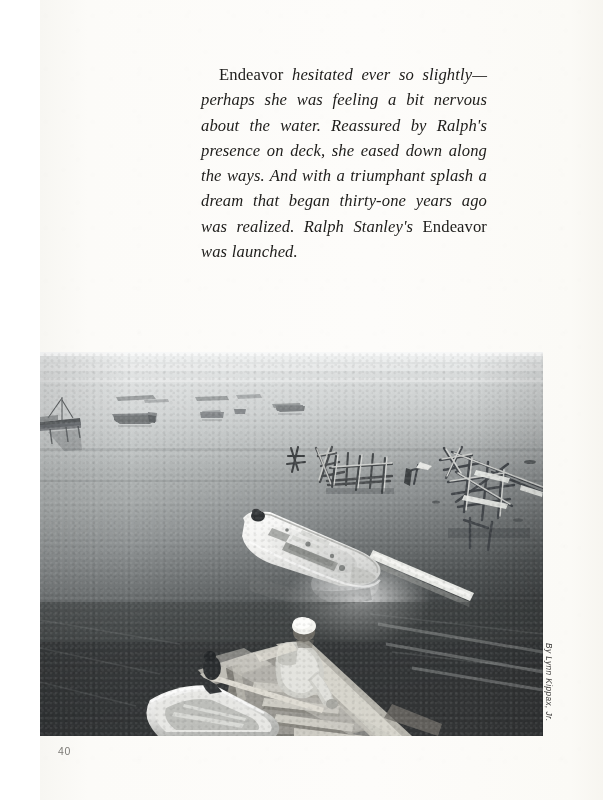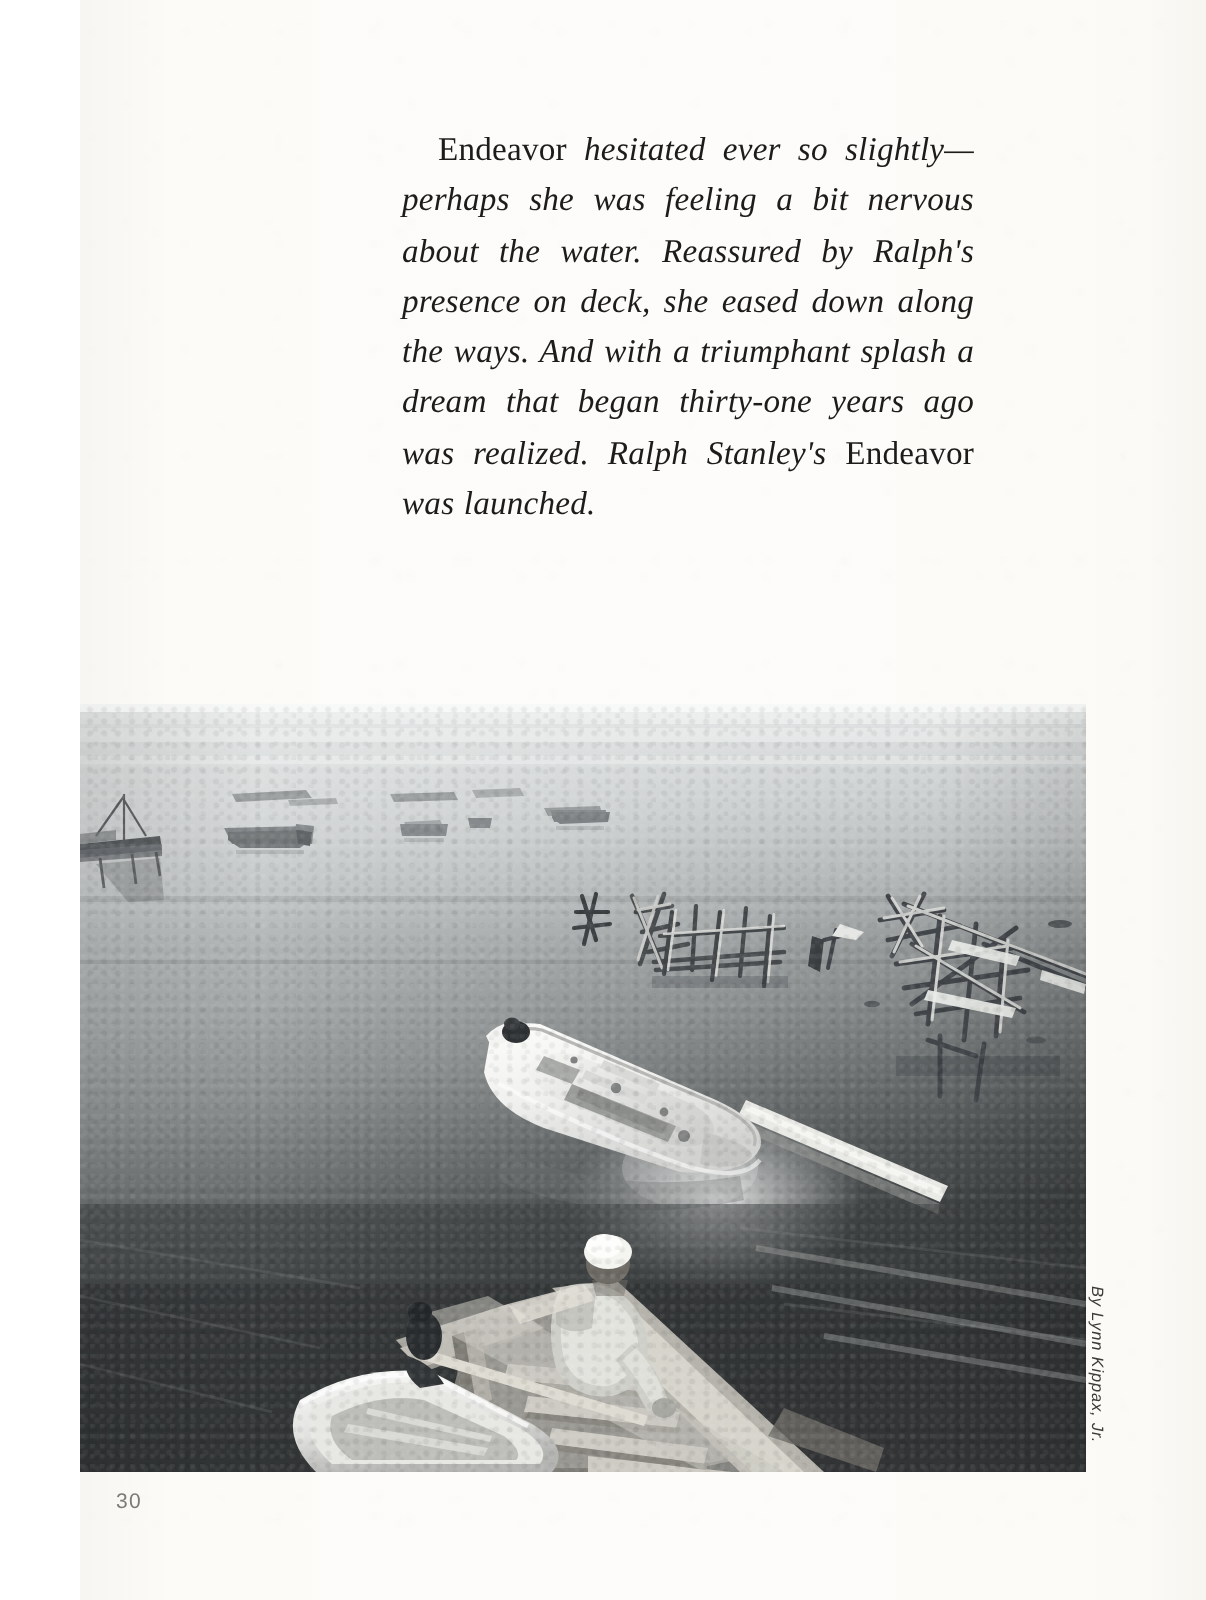--- a/index.html
+++ b/index.html
@@ -499,18 +499,18 @@
       <polygon points="214,300 252,290 258,298 220,310" fill="#e2e0d7" opacity=".8"></polygon>
 
       <rect x="0" y="0" width="503" height="384" fill="url(#vign)"></rect>
       <rect x="0" y="0" width="503" height="4" fill="#ffffff" opacity=".6"></rect>
     </svg>
     <div class="photo-grain"></div>
   </div>
 
   <div class="credit">By Lynn Kippax, Jr.</div>
 
-  <div class="folio">30</div>
+  <div class="folio">40</div>
 
   <div class="edge-warm"></div>
   <div class="edge-spot"></div>
 
 </div>
 
 </body></html>

